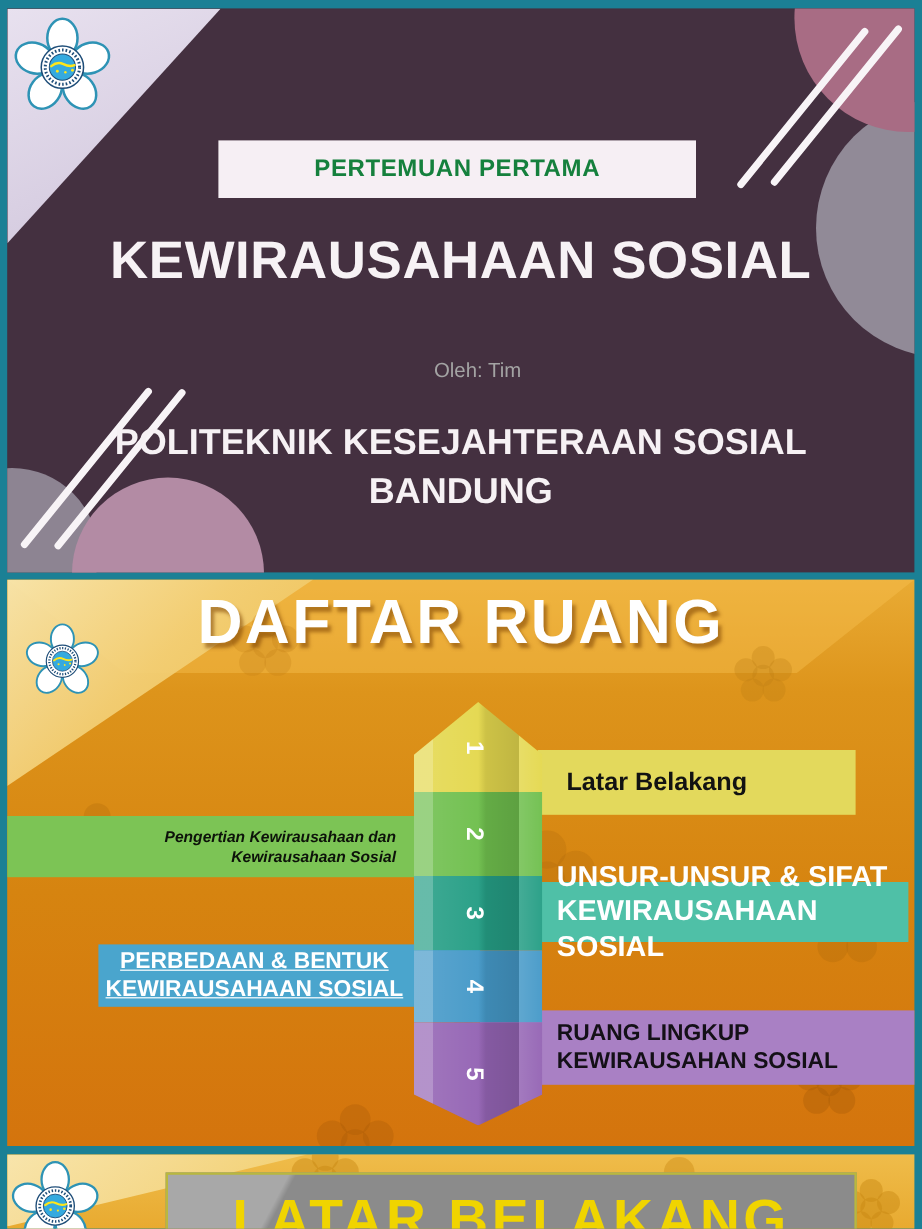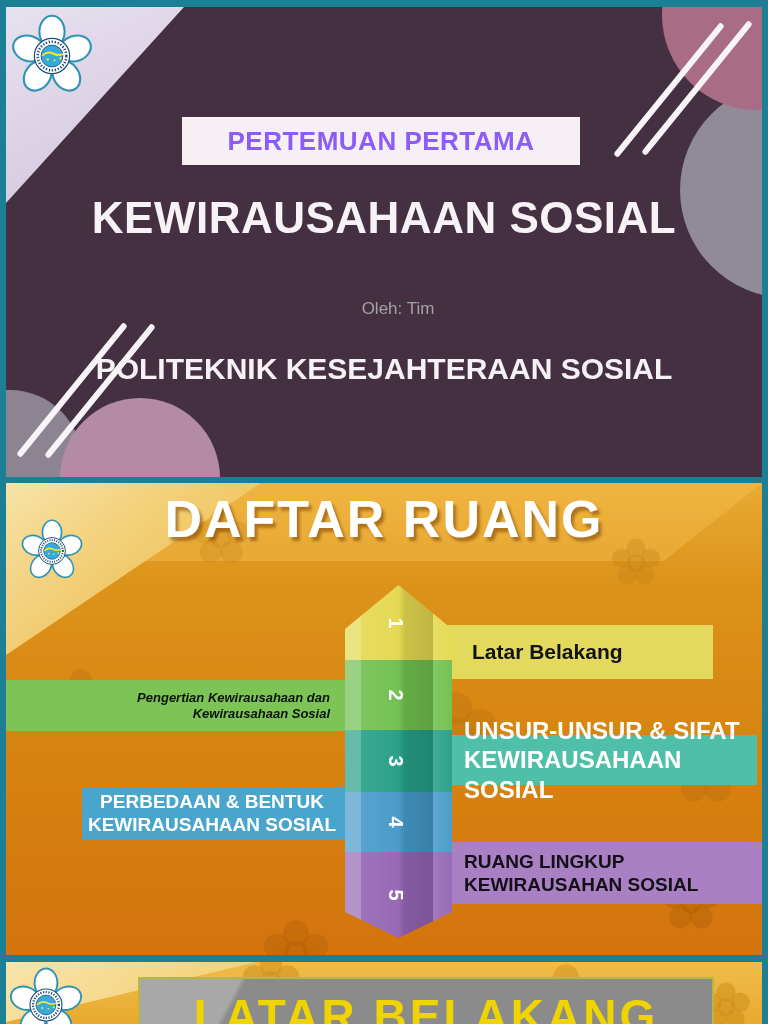--- a/index.html
+++ b/index.html
@@ -21,21 +21,21 @@
   .slash { position:absolute; width:170px; height:6px; background:#f8f4f7; border-radius:3px; transform:rotate(-51deg); }
   .s-tr-1 { left:578px; top:80px; }
   .s-tr-2 { left:606px; top:78px; }
   .s-bl-1 { left:-19px; top:380px; }
   .s-bl-2 { left:9px;  top:381px; }
   .logo { position:absolute; display:block; }
   .logo svg { display:block; width:100%; height:100%; }
   .logo1 { left:4px; top:7px; width:84px; height:84px; }
   .kicker-box { position:absolute; left:176px; top:110px; width:398px; height:48px;
     background:#f6eff4; display:flex; align-items:center; justify-content:center; }
-  .kicker-box span { font-size:26px; font-weight:700; color:#8b5cf6; letter-spacing:.5px; }
+  .kicker-box span { font-size:20px; font-weight:700; color:#15803d; letter-spacing:.5px; }
   .s1-title { position:absolute; left:0; top:186px; width:100%; text-align:center;
     font-size:44px; font-weight:800; color:#f7f2f5; letter-spacing:.5px; }
   .s1-byline { position:absolute; left:14px; top:292px; width:100%; text-align:center;
     font-size:17px; font-weight:500; color:#a3a3a3; }
   .s1-inst { position:absolute; left:0; top:341px; width:100%; text-align:center;
     font-size:30px; font-weight:700; color:#f6f1f4; line-height:41px; }
   .s1-inst span { display:block; }
 
   
   .slide2 { top:483px; height:472px;
@@ -66,21 +66,21 @@
   .mbox { position:absolute; display:flex; align-items:center; z-index:2; }
   .mbox-text { width:100%; font-weight:800; line-height:1.22; }
   .mbox-text span { display:block; }
   .mbox1 { left:442px; top:142px; width:265px; height:54px; }
   .mbox1 .mbox-text { padding-left:24px; font-size:21px; }
   .mbox2 { left:0; top:197px; width:394px; height:51px; }
   .mbox2 .mbox-text { padding-right:70px; font-size:13px; text-align:right;font-style:italic; }
   .mbox3 { left:394px; top:252px; width:357px; height:50px; }
   .mbox3 .mbox-text { padding-left:64px; font-size:24px; }
   .mbox4 { left:76px; top:304px; width:318px; height:52px; }
-  .mbox4 .mbox-text { padding-right:58px; font-size:19px; text-align:center; }
+  .mbox4 .mbox-text { padding-right:58px; font-size:19px; text-align:center;text-decoration:underline; }
   .mbox5 { left:394px; top:359px; width:369px; height:62px; }
   .mbox5 .mbox-text { padding-left:64px; font-size:19px; }
 
   
   .slide3 { top:962px; height:62px;
     background:linear-gradient(180deg,#efbc4a 0%,#e8aa30 100%); }
   .gold-tri3 { position:absolute; left:0; top:0; width:250px; height:60px;
     background:linear-gradient(135deg,#f9e9b6 0%,#f2cf6f 100%);
     clip-path:polygon(0 0,100% 0,0 100%); opacity:.9; }
   .logo3 { left:2px; top:5px; width:76px; height:76px; }
@@ -138,20 +138,21 @@
         <use href="#poltek-logo"></use>
       </svg>
   </span>
   <div class="kicker-box">
     <span>PERTEMUAN PERTAMA</span>
   </div>
   <h1 class="s1-title">KEWIRAUSAHAAN SOSIAL</h1>
   <div class="s1-byline">Oleh: Tim</div>
   <div class="s1-inst">
     <span>POLITEKNIK KESEJAHTERAAN SOSIAL</span>
+    <span>BANDUNG</span>
   </div>
 </section>
 
 <section class="slide slide2">
   <div class="band"></div>
   <div class="gold-tri"></div>
 
   <span class="flower" style="left:40px;top:180px;width:70px;height:70px">
       <svg viewBox="0 0 100 100" fill="rgba(173,103,10,.28)">
         <use href="#flower-sil"></use>

